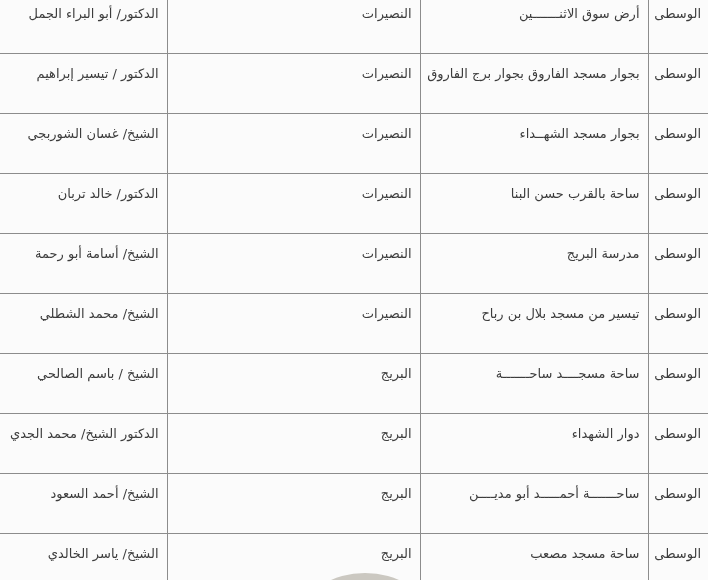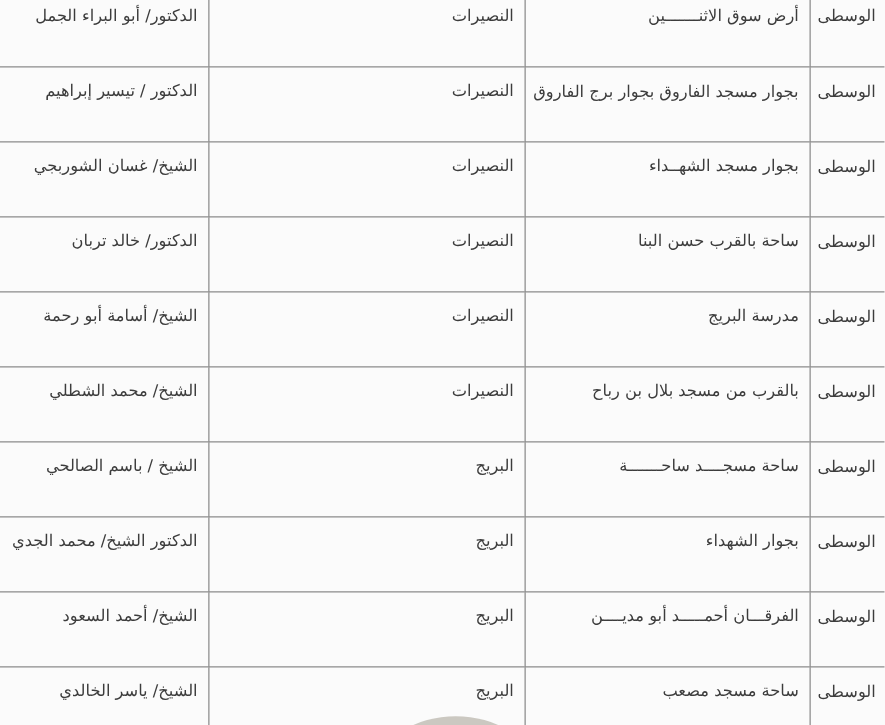--- a/index.html
+++ b/index.html
@@ -99,39 +99,39 @@
         <td>الدكتور/ خالد تربان</td>
       </tr>
       <tr>
         <td>الوسطى</td>
         <td>مدرسة البريج</td>
         <td>النصيرات</td>
         <td>الشيخ/ أسامة أبو رحمة</td>
       </tr>
       <tr>
         <td>الوسطى</td>
-        <td>بالقرب من مسجد بلال بن رباح</td>
+        <td>تيسير من مسجد بلال بن رباح</td>
         <td>النصيرات</td>
         <td>الشيخ/ محمد الشطلي</td>
       </tr>
       <tr>
         <td>الوسطى</td>
         <td>ساحة مسجــــد ساحـــــــة</td>
         <td>البريج</td>
         <td>الشيخ / باسم الصالحي</td>
       </tr>
       <tr>
         <td>الوسطى</td>
-        <td>بجوار الشهداء</td>
+        <td>دوار الشهداء</td>
         <td>البريج</td>
         <td>الدكتور الشيخ/ محمد الجدي</td>
       </tr>
       <tr>
         <td>الوسطى</td>
-        <td>الفرقـــان أحمـــــد أبو مديــــن</td>
+        <td>ساحـــــــة أحمـــــد أبو مديــــن</td>
         <td>البريج</td>
         <td>الشيخ/ أحمد السعود</td>
       </tr>
       <tr>
         <td>الوسطى</td>
         <td>ساحة مسجد مصعب</td>
         <td>البريج</td>
         <td>الشيخ/ ياسر الخالدي</td>
       </tr>
     </tbody>

